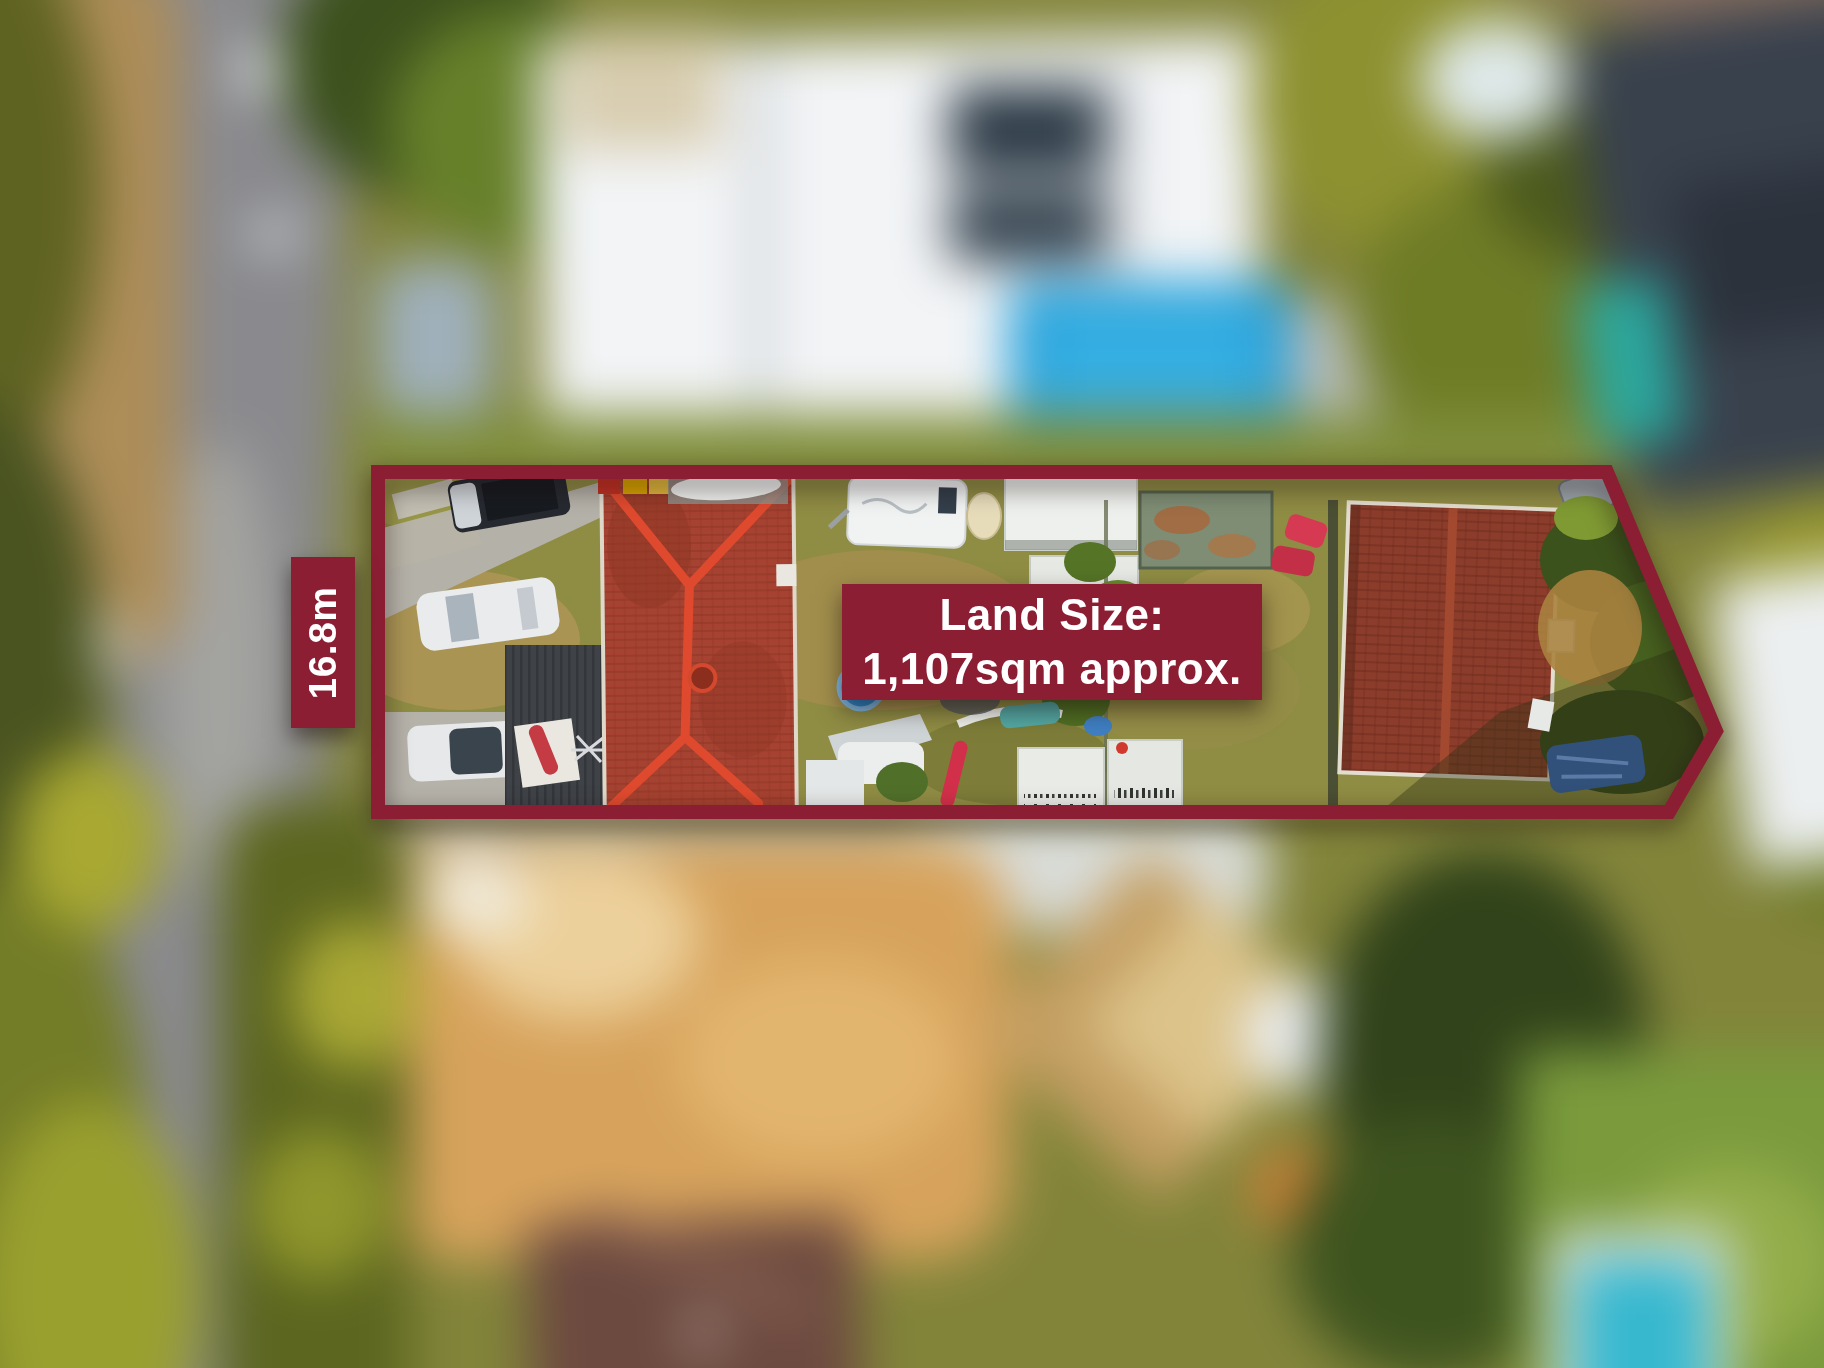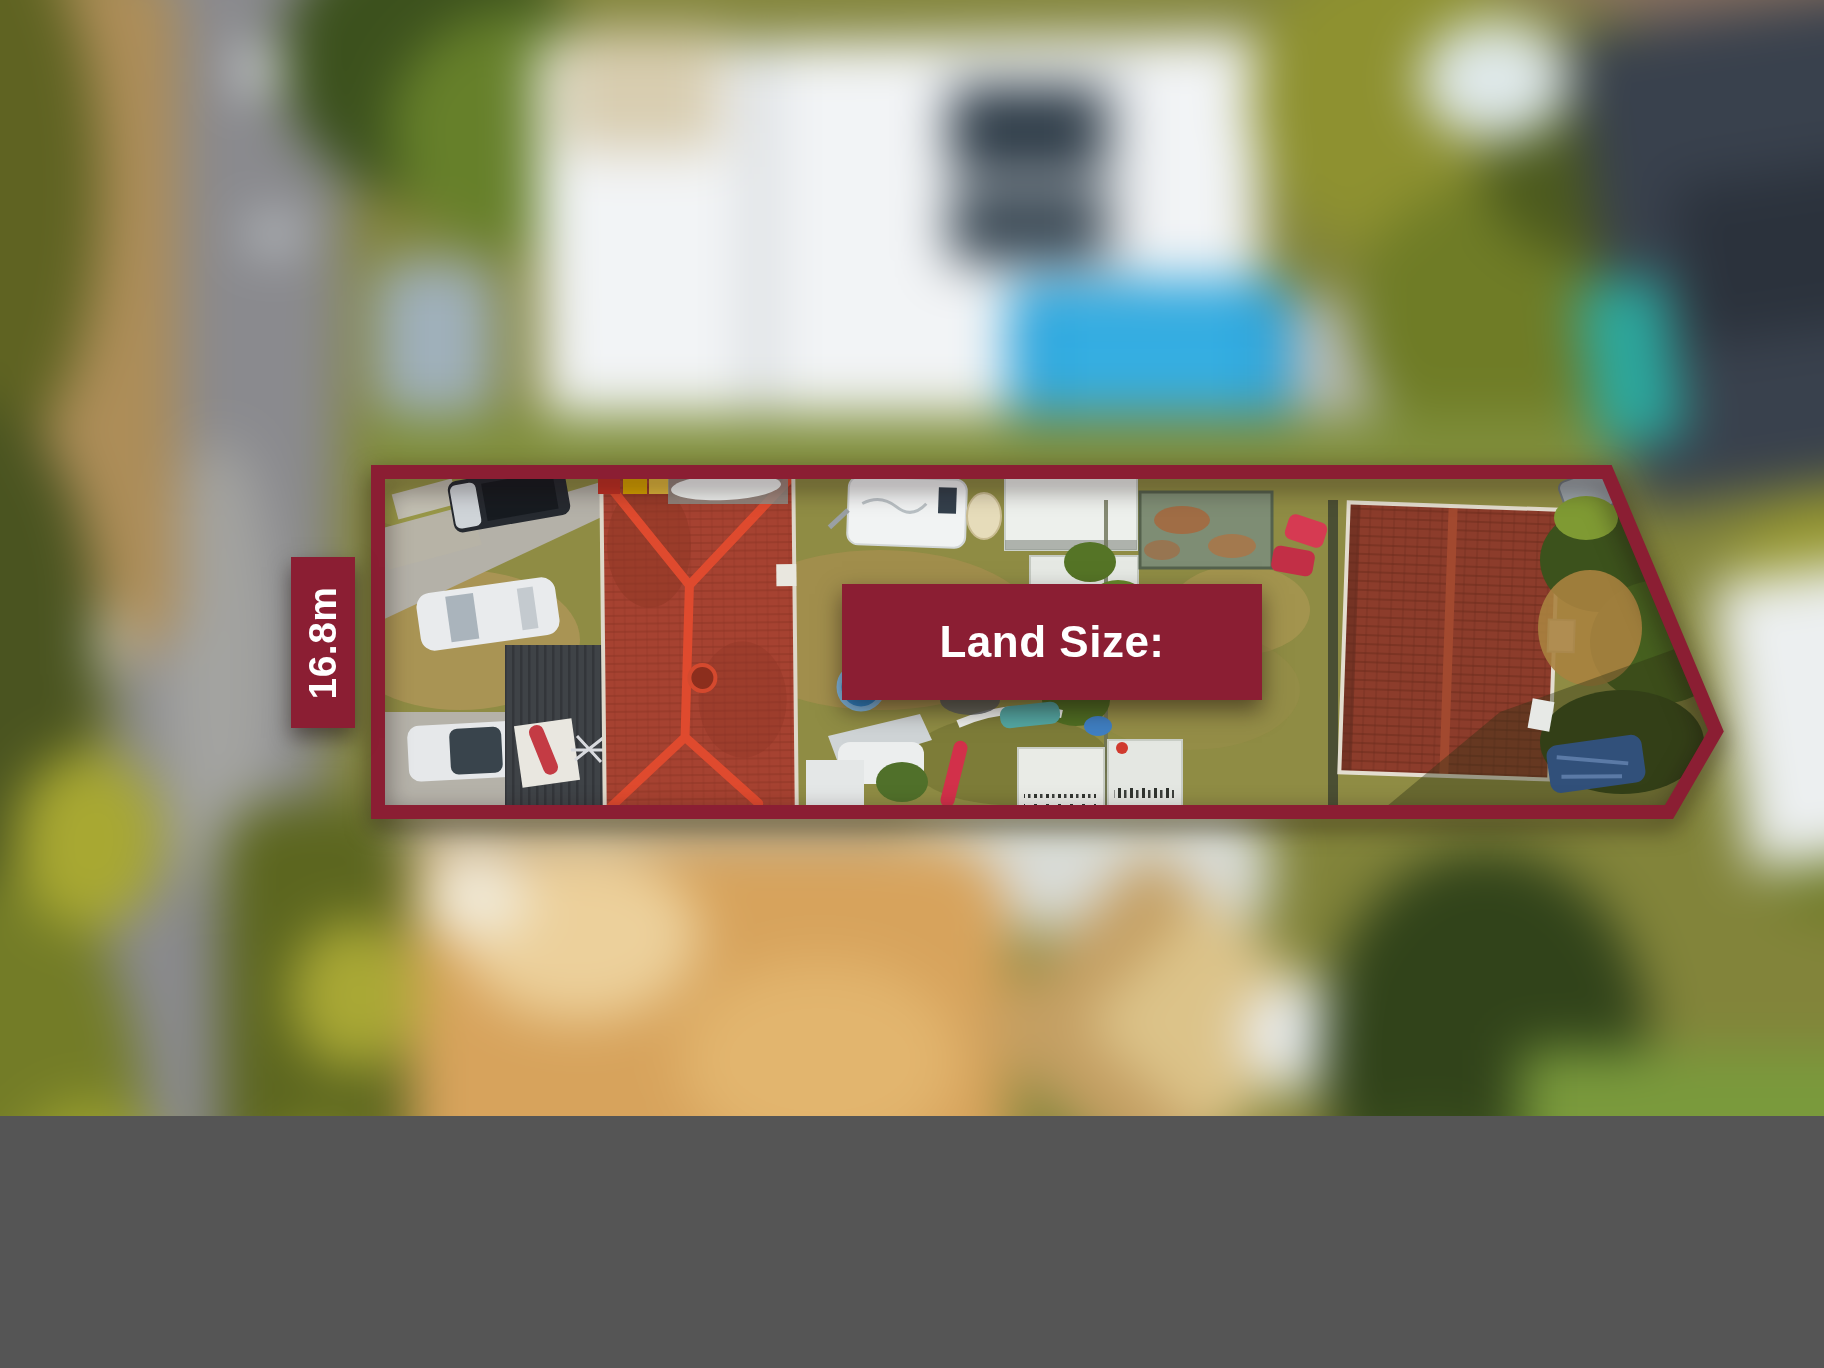--- a/index.html
+++ b/index.html
@@ -1,16 +1,16 @@
 <!DOCTYPE html>
 <html style="--c-boundary-maroon: #8b1e33; --c-label-text: #ffffff; --c-pool-blue: #1d9bd7; --c-teal-pool: #2ba89e; --c-roof-terracotta: #a64231; --c-roof-ridge-red: #df4a2e; --c-roof-dark-red: #8c3c2b; --c-grass-olive: #8f8c44; --c-road-gray: #8a8a8e; --c-dirt-tan: #d7a35c;"><head>
 <meta charset="utf-8">
 <style>
   html,body{margin:0;padding:0;background:#555;}
-  .canvas{position:relative;width:1824px;height:1116px;overflow:hidden;
+  .canvas{position:relative;width:1824px;height:1368px;overflow:hidden;
           font-family:"Liberation Sans","DejaVu Sans",sans-serif;background:#e5e5e5;}
   
   .bg{position:absolute;inset:-80px;filter:blur(26px);}
   .blob{position:absolute;}
   .bg .base{left:0;top:0;width:1984px;height:1528px;background:#82843a;}
   
   .road{left:195px;top:0;width:215px;height:1528px;background:#8a8a8e;transform:rotate(2deg);}
   .road-light{left:240px;top:520px;width:120px;height:460px;background:#a3a3a0;border-radius:50%;}
   .car-road-1{left:320px;top:130px;width:64px;height:40px;background:#e9eef0;border-radius:12px;}
   .car-road-2{left:330px;top:300px;width:50px;height:28px;background:#cfd6da;border-radius:10px;}
@@ -308,18 +308,19 @@
         <path d="M1558,752 l70,16 M1560,772 l60,8" stroke="#5b7aa6" stroke-width="4" fill="none"></path>
       </g>
       <rect x="1530" y="700" width="22" height="30" fill="#e7e9e6" transform="rotate(10 1541 715)"></rect>
     </g>
 
     <polygon class="boundary" points="378,472 1607,472 1716,731 1669,812 378,812"></polygon>
   </svg>
 
   <div class="land-size-box">
     <span>Land Size:</span>
+    <span>1,107sqm approx.</span>
   </div>
   <div class="frontage-box">
     <span>16.8m</span>
   </div>
 
 </div>
 
 </body></html>

